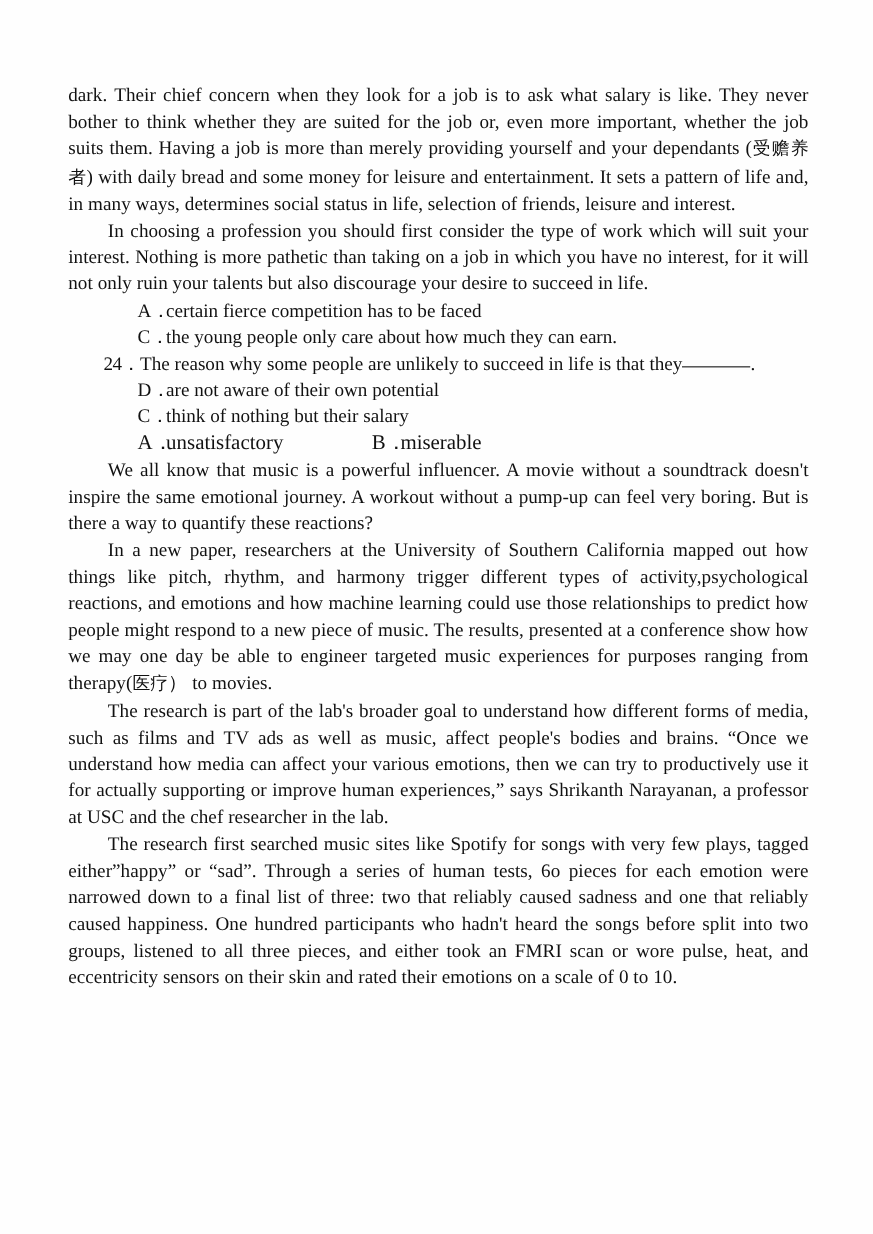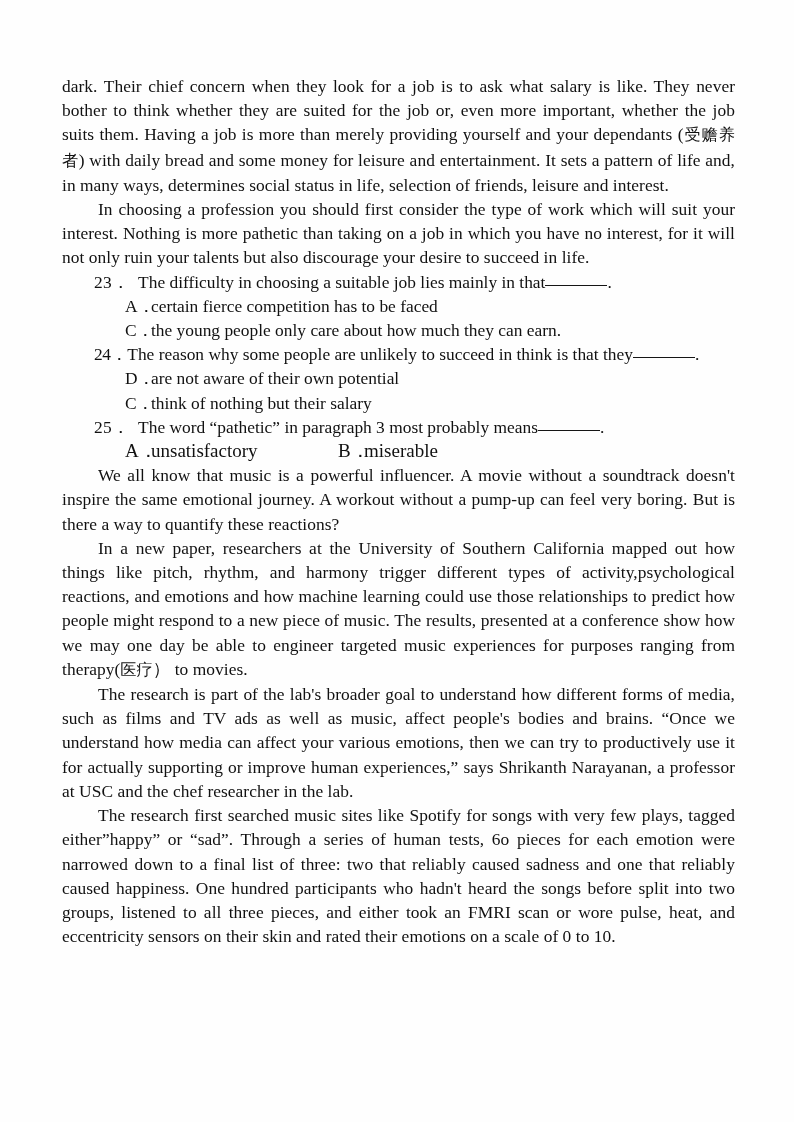--- a/index.html
+++ b/index.html
@@ -106,33 +106,31 @@
 <body style="background: rgb(254, 254, 254); color: rgb(17, 17, 17);">
 
 <div class="page">
   <div class="body-col">
 
     <p class="para last-left"><span>dark. Their chief concern when they look for a job is to ask what salary is like. They never bother to think whether they are suited for the job or, even more important, whether the job suits them. Having a job is more than merely providing yourself and your dependants (</span><span class="cjk">受赡养者</span><span>) with daily bread and some money for leisure and entertainment. It sets a pattern of life and, in many ways, determines social status in life, selection of friends, leisure and interest.</span></p>
 
     <p class="para indent last-left">In choosing a profession you should first consider the type of work which will suit your interest. Nothing is more pathetic than taking on a job in which you have no interest, for it will not only ruin your talents but also discourage your desire to succeed in life.</p>
 
     <div class="sp-before-q"></div>
-    <div class="question"><span class="qnum">23．</span>&nbsp; <span>The difficulty in choosing a suitable job lies mainly in that</span><span class="blank"></span><span>.</span></div>
     <ul class="options">
       <li class="opt"><span class="lab">A．</span><span>certain fierce competition has to be faced</span></li>
       <li class="opt"><span class="lab">C．</span><span>the young people only care about how much they can earn.</span></li>
     </ul>
 
-    <div class="question tight"><span class="qnum">24．</span><span>The reason why some people are unlikely to succeed in think is that they</span><span class="blank"></span><span>.</span></div>
+    <div class="question tight"><span class="qnum">24．</span><span>The reason why some people are unlikely to succeed in life is that they</span><span class="blank"></span><span>.</span></div>
     <ul class="options">
       <li class="opt"><span class="lab">D．</span><span>are not aware of their own potential</span></li>
       <li class="opt"><span class="lab">C．</span><span>think of nothing but their salary</span></li>
     </ul>
 
-    <div class="question"><span class="qnum">25．</span>&nbsp; <span>The word “pathetic” in paragraph 3 most probably means</span><span class="blank"></span><span>.</span></div>
     <div class="opt-two"><span class="cell"><span class="lab">A．</span><span>unsatisfactory</span></span><span class="cell"><span class="lab">B．</span><span>miserable</span></span></div>
 
     <p class="para indent last-left">We all know that music is a powerful influencer. A movie without a soundtrack doesn't inspire the same emotional journey. A workout without a pump-up can feel very boring. But is there a way to quantify these reactions?</p>
 
     <p class="para indent last-left"><span>In a new paper, researchers at the University of Southern California mapped out how things like pitch, rhythm, and harmony trigger different types of activity,psychological reactions, and emotions and how machine learning could use those relationships to predict how people might respond to a new piece of music. The results, presented at a conference show how we may one day be able to engineer targeted music experiences for purposes ranging from therapy(</span><span class="cjk">医疗</span><span>） to movies.</span></p>
 
     <p class="para indent last-left">The research is part of the lab's broader goal to understand how different forms of media, such as films and TV ads as well as music, affect people's bodies and brains. “Once we understand how media can affect your various emotions, then we can try to productively use it for actually supporting or improve human experiences,” says Shrikanth Narayanan, a professor at USC and the chef researcher in the lab.</p>
 
     <p class="para indent last-left">The research first searched music sites like Spotify for songs with very few plays, tagged either”happy” or “sad”. Through a series of human tests, 6o pieces for each emotion were narrowed down to a final list of three: two that reliably caused sadness and one that reliably caused happiness. One hundred participants who hadn't heard the songs before split into two groups, listened to all three pieces, and either took an FMRI scan or wore pulse, heat, and eccentricity sensors on their skin and rated their emotions on a scale of 0 to 10.</p>
 

